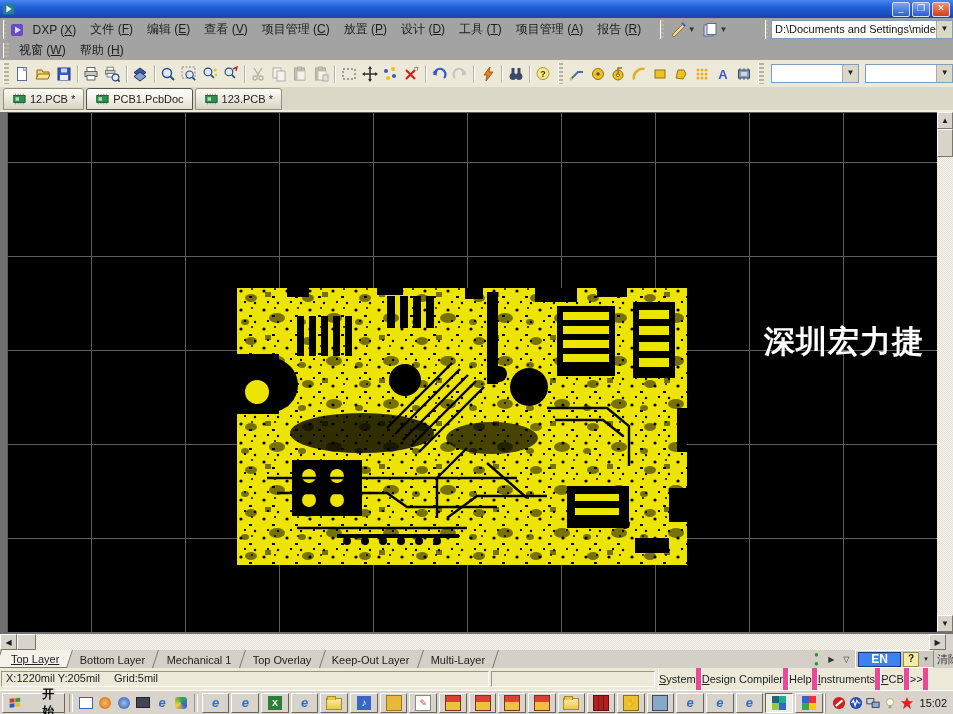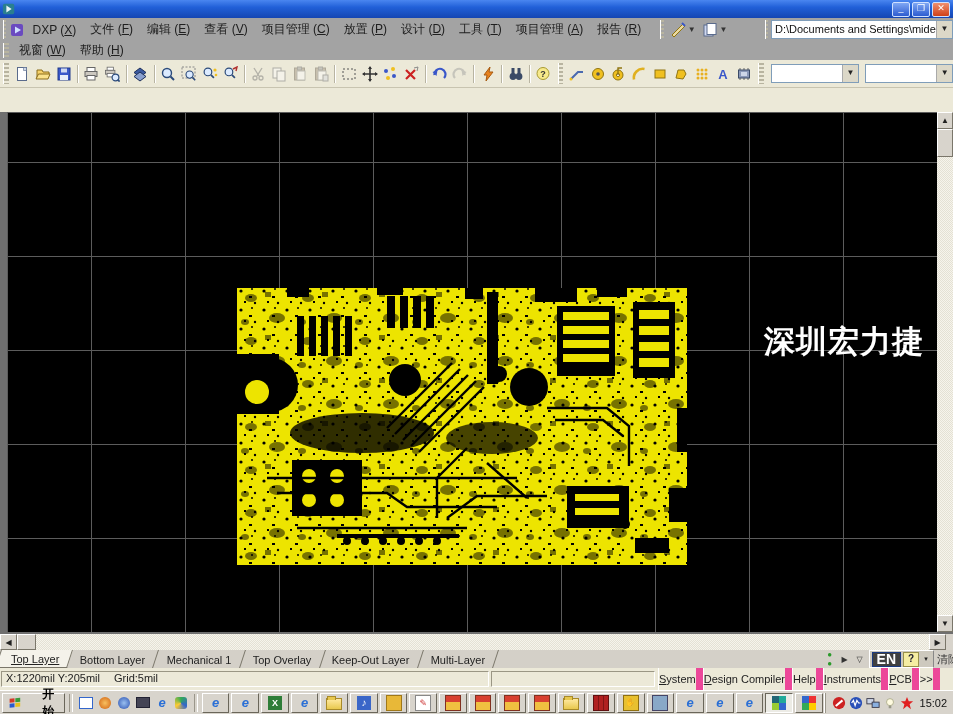--- a/index.html
+++ b/index.html
@@ -70,33 +70,33 @@
 
   
   #layerrow{left:0;top:650px;width:953px;height:18px;background:#d4d0c8;display:flex;align-items:stretch;font-size:11px;overflow:hidden;}
   .ltab{position:relative;padding:1px 10px 0 12px;color:#222;transform:skewX(-18deg);border-right:1px solid #7a766a;background:transparent;margin-left:-2px;display:flex;align-items:center;}
   .ltab>span{transform:skewX(18deg);white-space:nowrap;}
   .ltab.active{background:#f4f2ea;border:1px solid #7a766a;border-top:none;}
   .ltab.active>span{text-decoration:underline;}
   #layer-right{margin-left:auto;display:flex;align-items:center;gap:3px;padding-right:0;}
   .mini-ico{width:12px;height:12px;display:inline-flex;align-items:center;justify-content:center;font-size:8px;color:#333;}
   #langbar{display:flex;align-items:center;gap:2px;background:#cdc9be;border:1px solid #fff;border-right-color:#888;padding:0 2px;height:16px;}
-  #en-badge{background:#404040;color:#fff;font-weight:bold;font-size:14px;padding:0 4px;border:1px solid #1a3a80;line-height:13px;}
+  #en-badge{background:#3b82f6;color:#fff;font-weight:bold;font-size:12px;padding:0 12px;border:1px solid #1a3a80;line-height:13px;}
   #lang-help{background:#f7efA0;background:#f5edA2;border:1px solid #98904a;color:#223;width:14px;height:13px;font-size:10px;font-weight:bold;text-align:center;line-height:12px;}
   #lang-opt{font-size:7px;color:#222;width:10px;text-align:center;}
   #clear-label{color:#333;white-space:nowrap;width:16px;overflow:hidden;}
 
   
   #statusbar{left:0;top:668px;width:953px;height:22px;background:#ece9d8;display:flex;align-items:center;font-size:11px;color:#222;}
   .scell{height:16px;border:1px solid;border-color:#9a9684 #fff #fff #9a9684;display:flex;align-items:flex-start;padding:0 4px;margin:0 1px;box-sizing:border-box;}
   #coords-cell{width:488px;}
   #coords-cell .gridlbl{margin-left:14px;}
   #spacer-cell{width:164px;}
   #panel-btns{display:flex;height:100%;align-items:stretch;margin-left:2px;}
-  .pbtn{display:flex;align-items:center;padding:0 0;border-left:1px solid #fff;border-right:7px solid #ec4899;white-space:nowrap;}
+  .pbtn{display:flex;align-items:center;padding:0 0;border-left:1px solid #fff;border-right:5px solid #ec4899;white-space:nowrap;}
 
   
   #taskbar{left:0;top:690px;width:953px;height:24px;background:#d8d4cc;border-top:1px solid #fff;display:flex;align-items:center;gap:2px;padding:0 2px;box-sizing:border-box;}
   #start-btn{display:flex;align-items:center;gap:16px;height:20px;padding:0 5px;background:#d8d4cc;border:1px solid;border-color:#fff #6a665a #6a665a #fff;font-weight:bold;font-size:12px;}
   .tb-sep{width:2px;height:18px;border-left:1px solid #9a968a;border-right:1px solid #fff;margin:0 2px;}
   .ql{width:18px;height:18px;display:inline-flex;align-items:center;justify-content:center;}
   .task-btn{width:29px;height:20px;background:#d8d4cc;border:1px solid;border-color:#fff #6a665a #6a665a #fff;display:inline-flex;align-items:center;justify-content:center;padding:0;}
   .task-btn.pressed{border-color:#6a665a #fff #fff #6a665a;background:#ecebe5;}
   .tico{width:14px;height:14px;display:inline-flex;align-items:center;justify-content:center;font-size:11px;line-height:14px;}
   .g-ie::before{content:"e";color:#2a6fd6;font-weight:bold;font-style:italic;font-size:13px;}
@@ -515,20 +515,40 @@
     <div class="combo" style="width:96px;margin-left:4px">
       <span class="cval"></span>
       <span class="cdrop">▼</span>
     </div>
     <div class="combo" style="width:96px;margin-left:6px">
       <span class="cval"></span>
       <span class="cdrop">▼</span>
     </div>
   </div>
 
+  <div id="doctabs" class="abs">
+    <div class="dtab">
+      <svg class="ic" style="width:14px;height:14px">
+          <use href="#i-chip-green"></use>
+        </svg>
+      <span>12.PCB *</span>
+    </div>
+    <div class="dtab active">
+      <svg class="ic" style="width:14px;height:14px">
+          <use href="#i-chip-green"></use>
+        </svg>
+      <span>PCB1.PcbDoc</span>
+    </div>
+    <div class="dtab">
+      <svg class="ic" style="width:14px;height:14px">
+          <use href="#i-chip-green"></use>
+        </svg>
+      <span>123.PCB *</span>
+    </div>
+  </div>
 
   <div id="workarea" class="abs">
     <div id="leftstrip" class="abs"></div>
 
     <div id="canvas" class="abs">
 
       <svg id="pcb" class="abs" width="450" height="277" viewBox="0 0 450 277">
         <defs>
           <pattern id="spk" width="23" height="19" patternUnits="userSpaceOnUse">
             <circle cx="4" cy="3" r="1.6" fill="#000"></circle>

